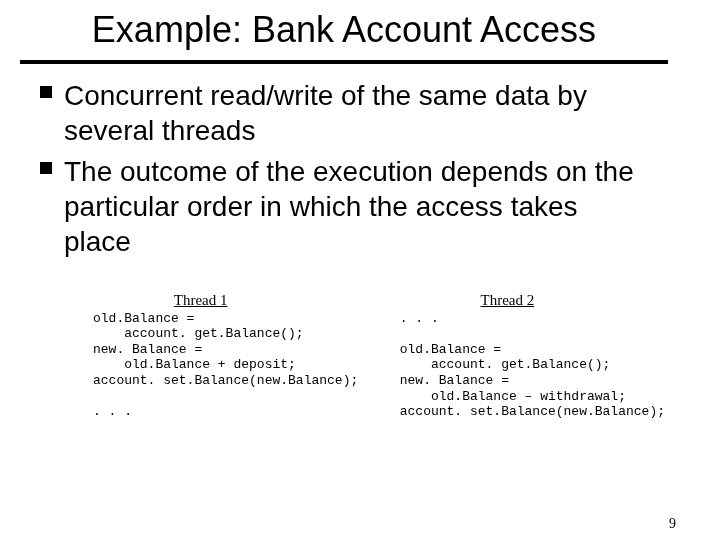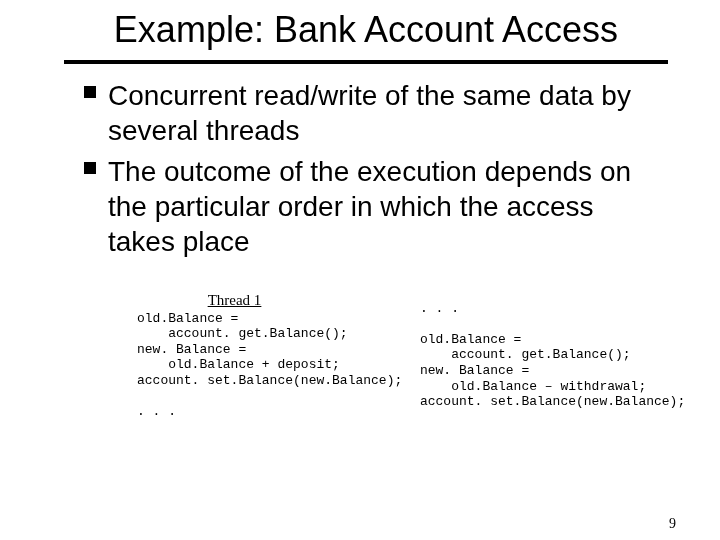--- a/index.html
+++ b/index.html
@@ -11,21 +11,20 @@
     font-family: "Comic Sans MS", "Comic Sans", cursive, sans-serif;
     color: #000;
     position: relative;
     overflow: hidden;
   }
   .slide {
     width: 688px;
     height: 540px;
     position: relative;
     box-sizing: border-box;
-    padding-left: 44px;
   }
   .title {
     text-align: center;
     font-size: 36px;
     line-height: 1.1;
     padding: 10px 30px 6px 30px;
     font-weight: normal;
   }
   .rule {
     border: none;
@@ -56,21 +55,20 @@
   .sub {
     padding-left: 24px;
   }
   .threads {
     display: flex;
     justify-content: space-between;
     padding: 26px 50px 0 70px;
     font-family: "Courier New", Courier, monospace;
     font-size: 13px;
     line-height: 1.2;
-    align-items: center;
   }
   .threadcol {
     width: 46%;
   }
   .threadhead {
     font-family: "Times New Roman", Times, serif;
     font-size: 15px;
     text-align: center;
     text-decoration: underline;
     margin-bottom: 2px;
@@ -118,20 +116,21 @@
       <div class="threadhead">Thread 1</div>
       <div class="code">old.Balance =
     account. get.Balance();
 new. Balance =
     old.Balance + deposit;
 account. set.Balance(new.Balance);
 
 . . .</div>
     </div>
     <div class="threadcol">
+      <div class="threadhead">Thread 2</div>
       <div class="code">. . .
 
 old.Balance =
     account. get.Balance();
 new. Balance =
     old.Balance – withdrawal;
 account. set.Balance(new.Balance);</div>
     </div>
   </div>
 

